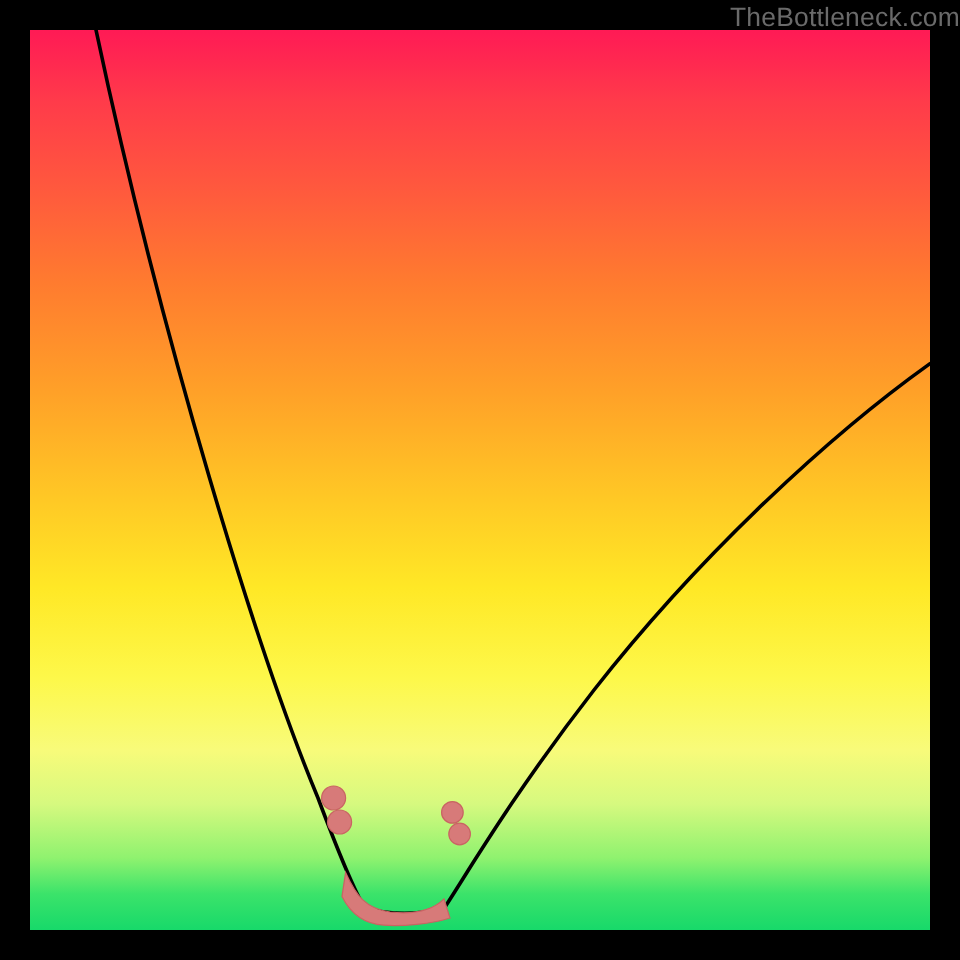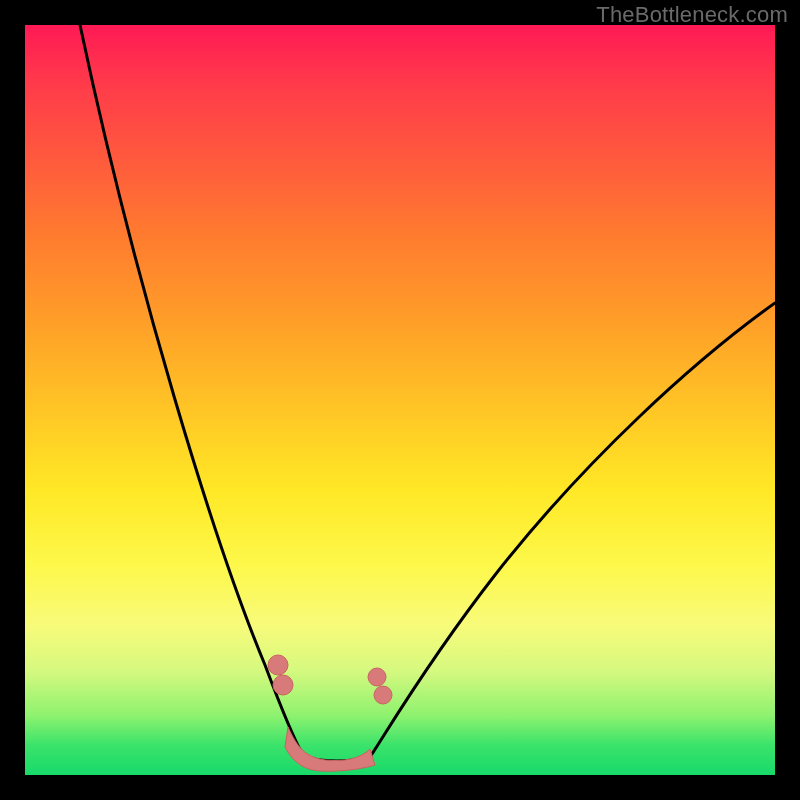--- a/index.html
+++ b/index.html
@@ -38,21 +38,21 @@
       #f8fb7a 80%,
       #d6f97f 86%,
       #8ff26f 92%,
       #3be36a 96%,
       #17d96a 100%
     );
   }
   .watermark {
     position: absolute;
     top: 2px;
-    right: 12px;
+    right: 0;
     color: #6a6a6a;
     font-size: 22px;
     letter-spacing: 0.2px;
     font-weight: 400;
   }
   svg.curves {
     position: absolute;
     top: 0;
     left: 0;
   }

